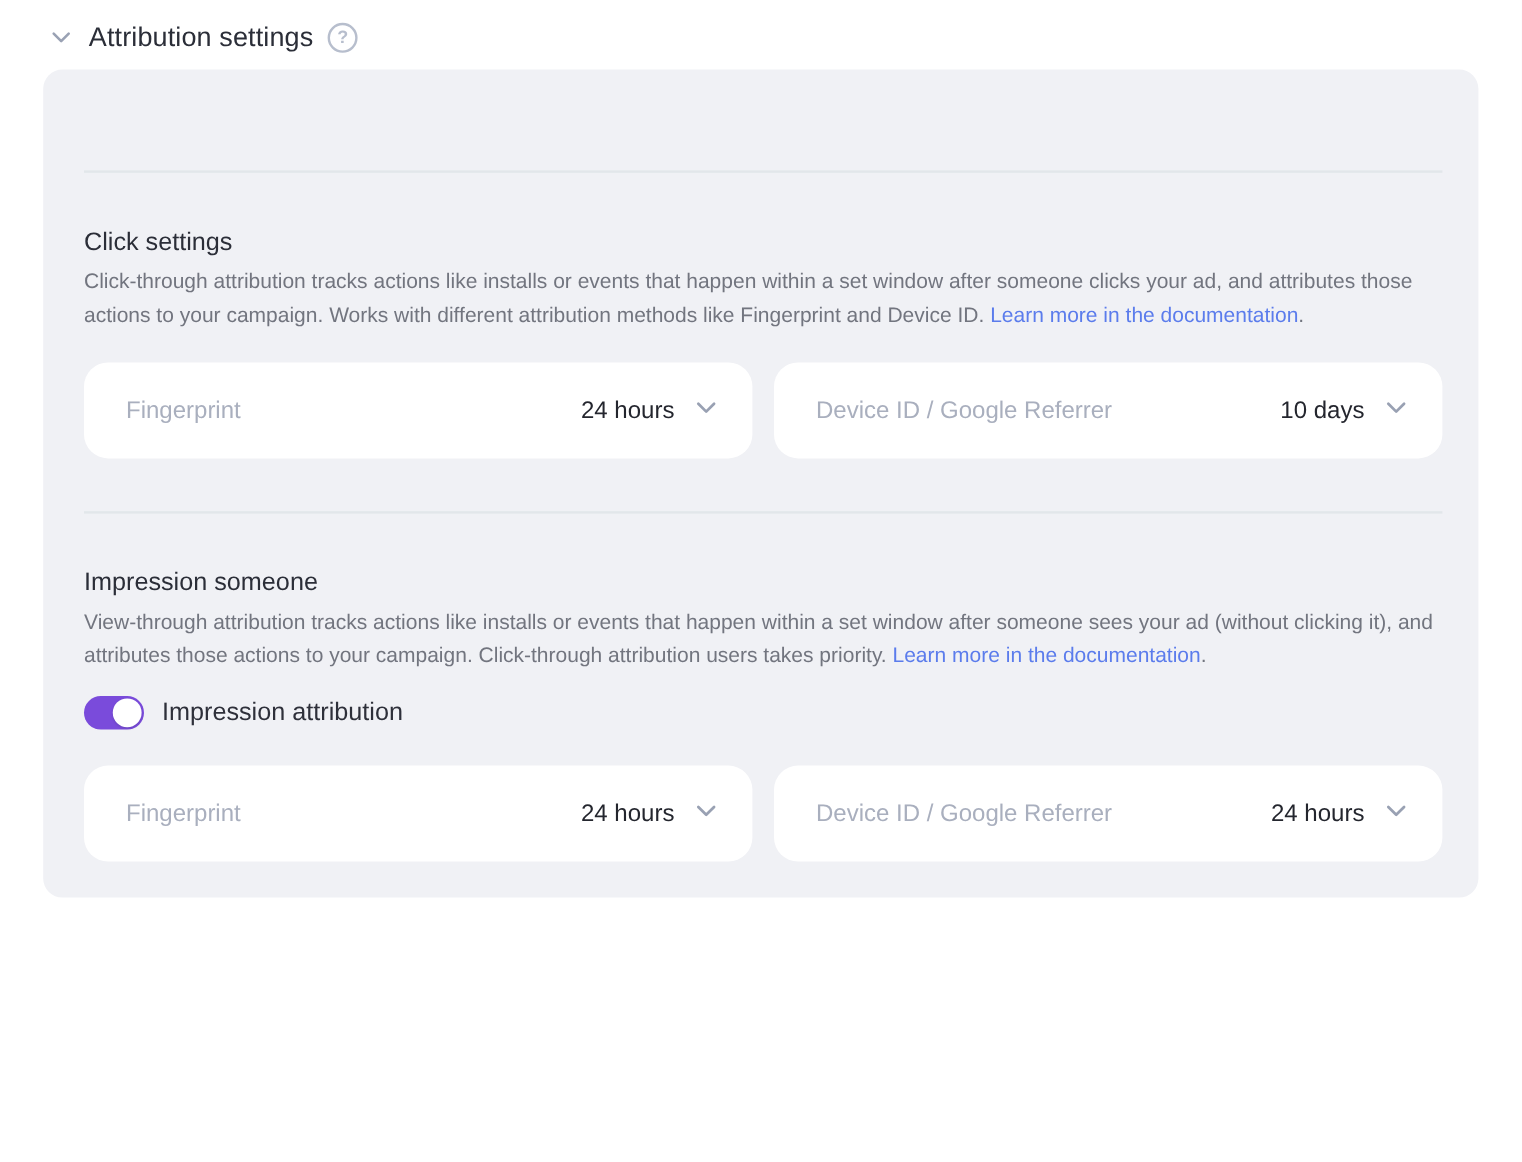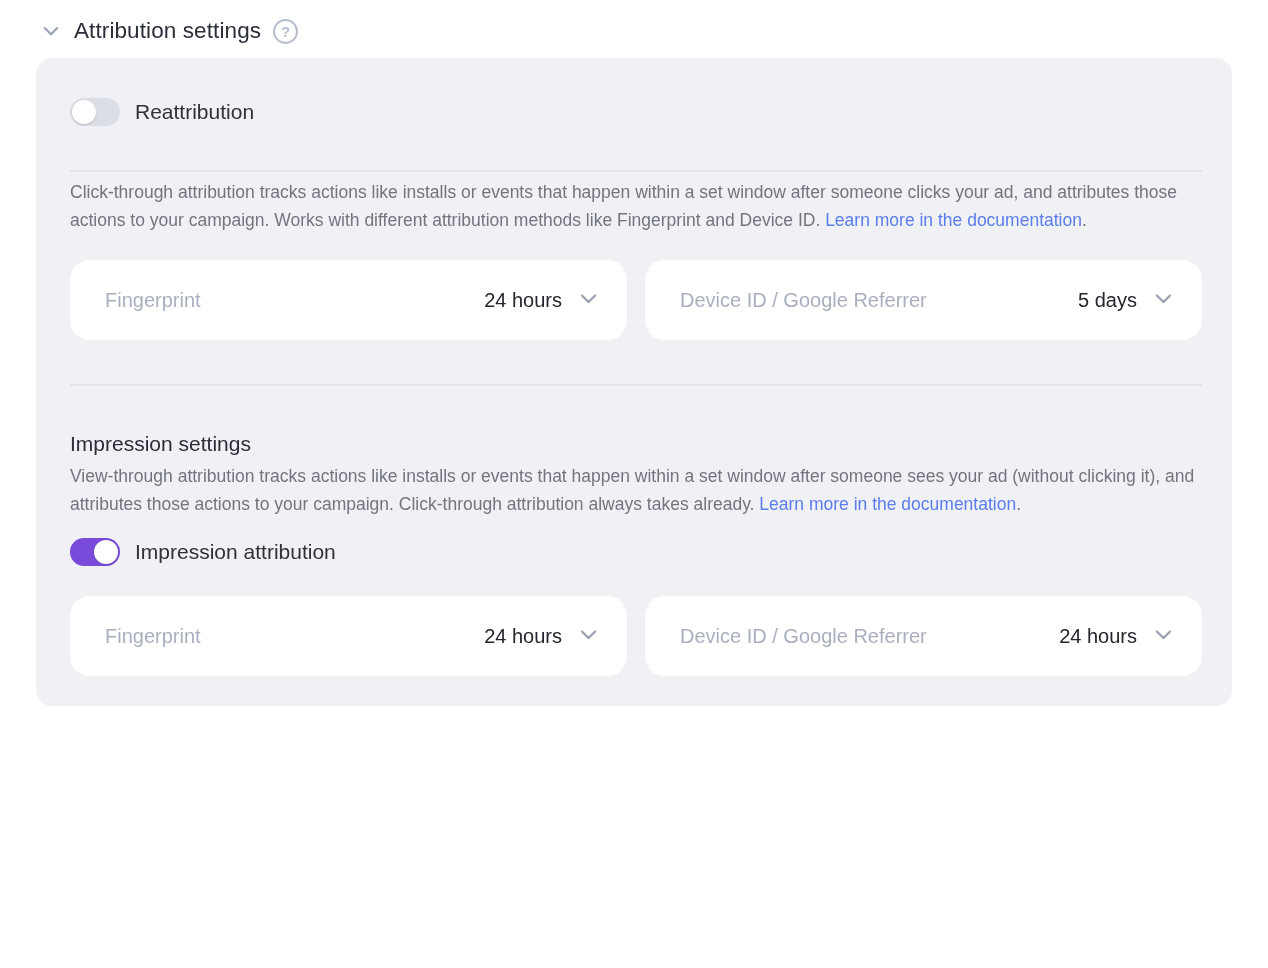--- a/index.html
+++ b/index.html
@@ -140,53 +140,48 @@
       <svg width="20" height="20" viewBox="0 0 24 24" fill="none" stroke="#9aa2b4" stroke-width="2.6" stroke-linecap="round" stroke-linejoin="round">
           <path d="M4.5 8.5 L12 16 L19.5 8.5"></path>
         </svg>
     </span>
     <span class="page-title">Attribution settings</span>
     <span class="help-icon">?</span>
   </div>
 
   <div class="card">
 
-    <div class="toggle-row">
-      <span class="toggle" role="switch" aria-checked="false">
-        <span class="knob"></span>
-      </span>
-      <span class="toggle-label">Reattribution</span>
-    </div>
 
 
     <hr class="divider">
 
+    <h3 class="section-title">Click settings</h3>
     <p class="desc section-desc"><span>Click-through attribution tracks actions like installs or events that happen within a set window after someone clicks your ad, and attributes those actions to your campaign. Works with different attribution methods like Fingerprint and Device ID. </span><a>Learn more in the documentation</a><span>.</span></p>
 
     <div class="select-row">
       <div class="select-box">
         <span class="select-label">Fingerprint</span>
         <span class="select-value">24 hours</span>
         <span><svg width="21" height="21" viewBox="0 0 24 24" fill="none" stroke="#99a1b3" stroke-width="2.6" stroke-linecap="round" stroke-linejoin="round">
               <path d="M4.5 8.5 L12 16 L19.5 8.5"></path>
             </svg></span>
       </div>
       <div class="select-box">
         <span class="select-label">Device ID / Google Referrer</span>
-        <span class="select-value">5 days</span>
+        <span class="select-value">10 days</span>
         <span><svg width="21" height="21" viewBox="0 0 24 24" fill="none" stroke="#99a1b3" stroke-width="2.6" stroke-linecap="round" stroke-linejoin="round">
               <path d="M4.5 8.5 L12 16 L19.5 8.5"></path>
             </svg></span>
       </div>
     </div>
 
     <hr class="divider">
 
-    <h3 class="section-title">Impression settings</h3>
-    <p class="desc section-desc"><span>View-through attribution tracks actions like installs or events that happen within a set window after someone sees your ad (without clicking it), and attributes those actions to your campaign. Click-through attribution always takes already. </span><a>Learn more in the documentation</a><span>.</span></p>
+    <h3 class="section-title">Impression someone</h3>
+    <p class="desc section-desc"><span>View-through attribution tracks actions like installs or events that happen within a set window after someone sees your ad (without clicking it), and attributes those actions to your campaign. Click-through attribution users takes priority. </span><a>Learn more in the documentation</a><span>.</span></p>
 
     <div class="toggle-row impression-toggle-row">
       <span class="toggle on" role="switch" aria-checked="true">
         <span class="knob"></span>
       </span>
       <span class="toggle-label">Impression attribution</span>
     </div>
 
     <div class="select-row bottom">
       <div class="select-box">

